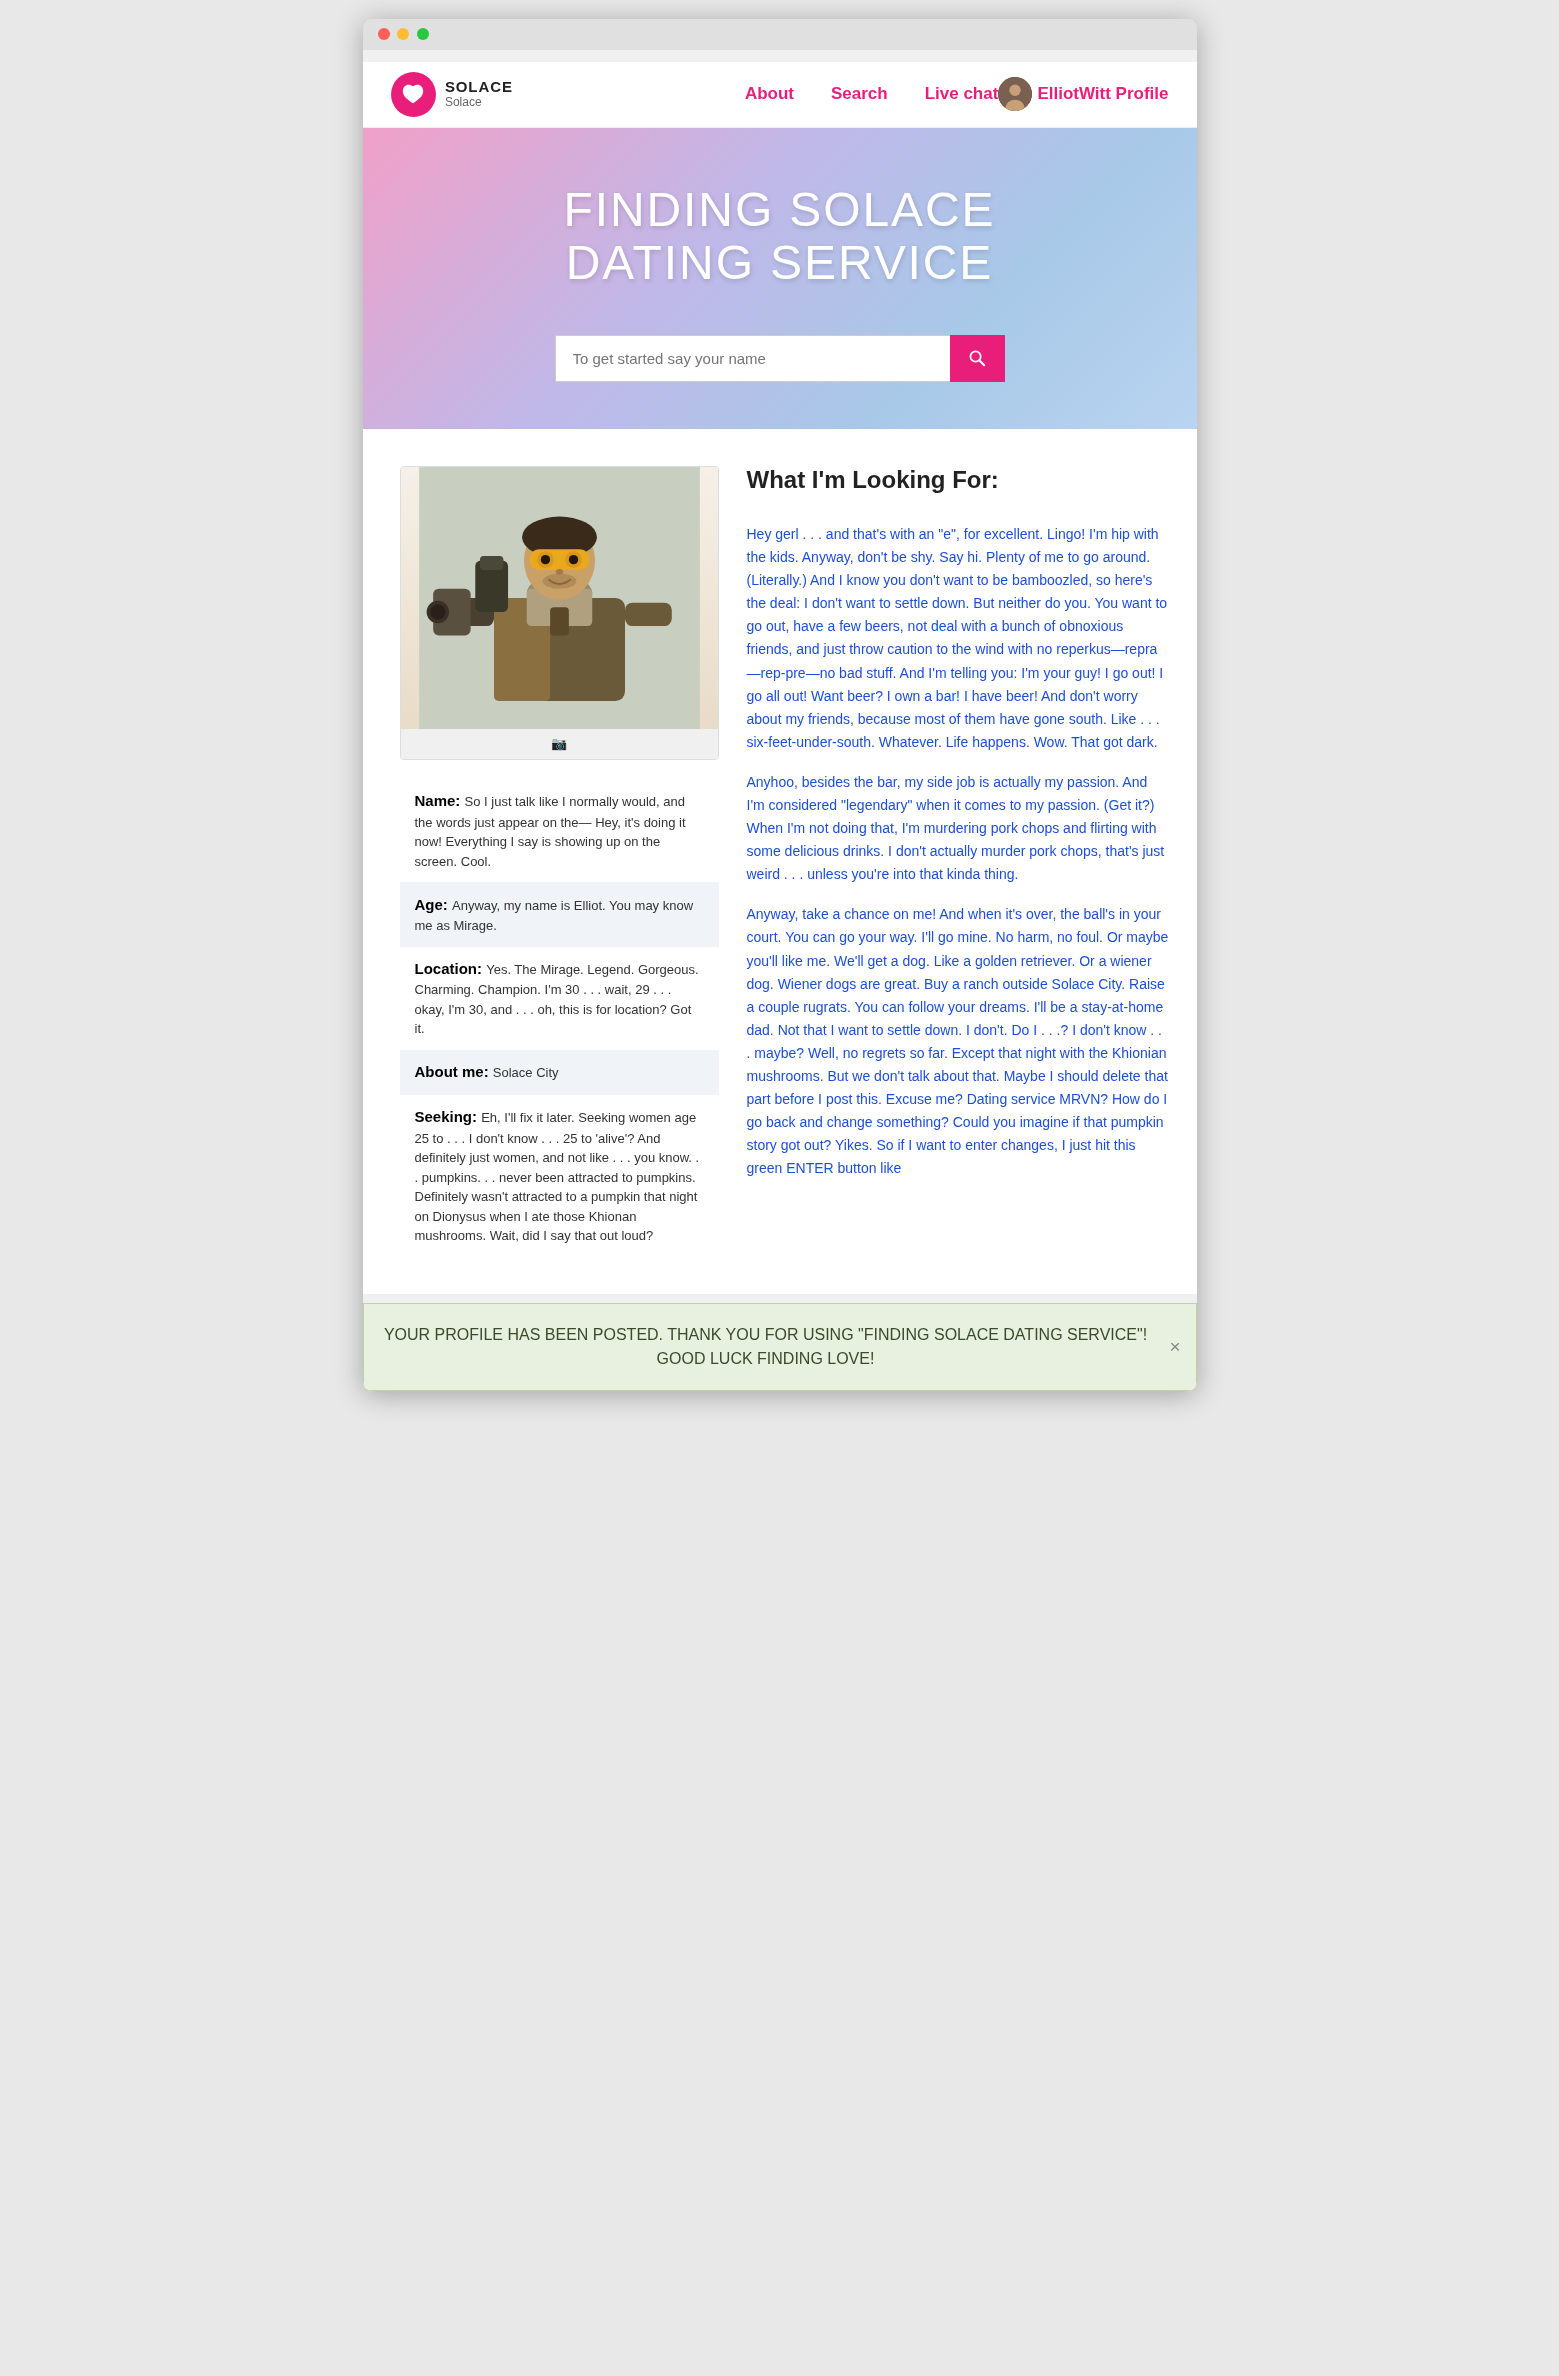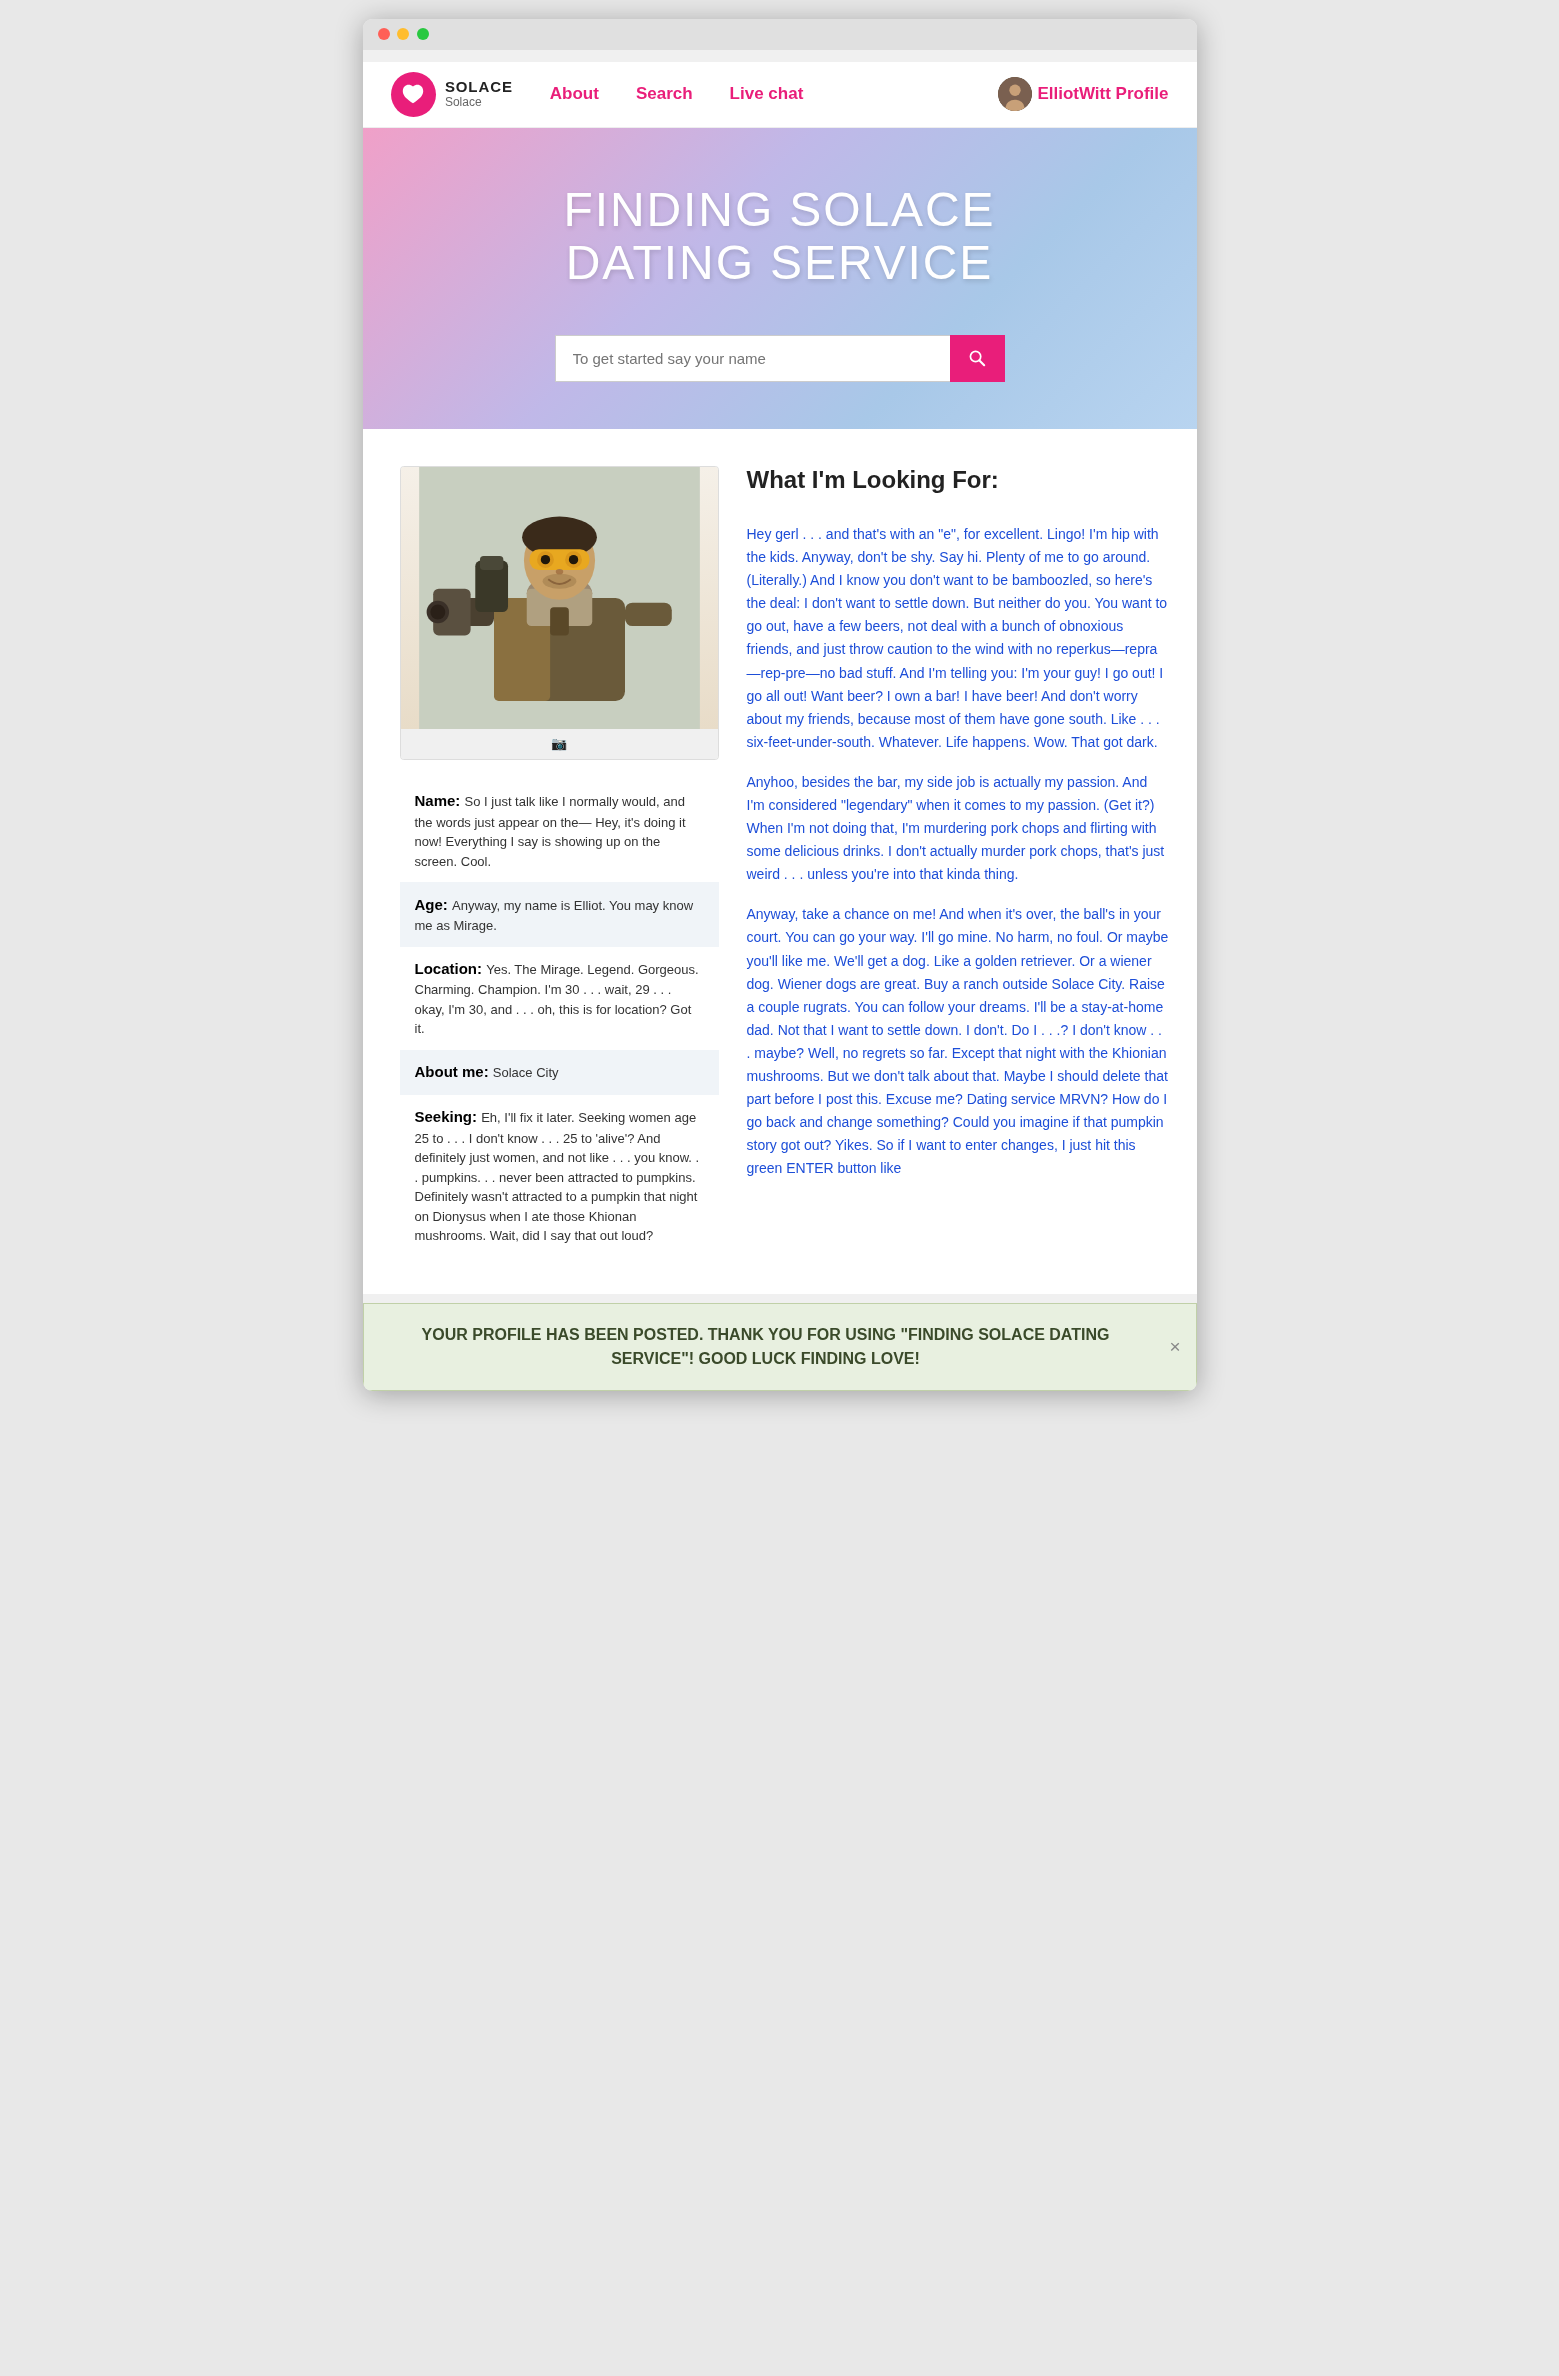--- a/index.html
+++ b/index.html
@@ -69,20 +69,21 @@
       letter-spacing: 0.9px;
     }
     .logo-sub {
       font-size: 12px;
       color: #666;
     }
     .nav-links {
       display: flex;
       gap: 37px;
       flex: 1;
+      justify-content: flex-end;
     }
     .nav-link {
       color: #e91e7a;
       font-weight: 600;
       font-size: 17px;
       text-decoration: none;
       cursor: pointer;
     }
     .nav-right {
       display: flex;
@@ -223,21 +224,21 @@
     
     .footer-banner {
       background: #e8f0e0;
       border: 1.9px solid #c0d0a8;
       padding: 19px 47px 19px 19px;
       margin: 9.4px 0 0 0;
       position: relative;
       text-align: center;
     }
     .footer-banner-text {
-      font-weight: 700;
+      font-weight: 400;
       font-size: 16px;
       color: #3a4a2a;
       line-height: 1.5;
     }
     .close-banner {
       position: absolute;
       right: 15px;
       top: 50%;
       transform: translateY(-50%);
       background: none;

